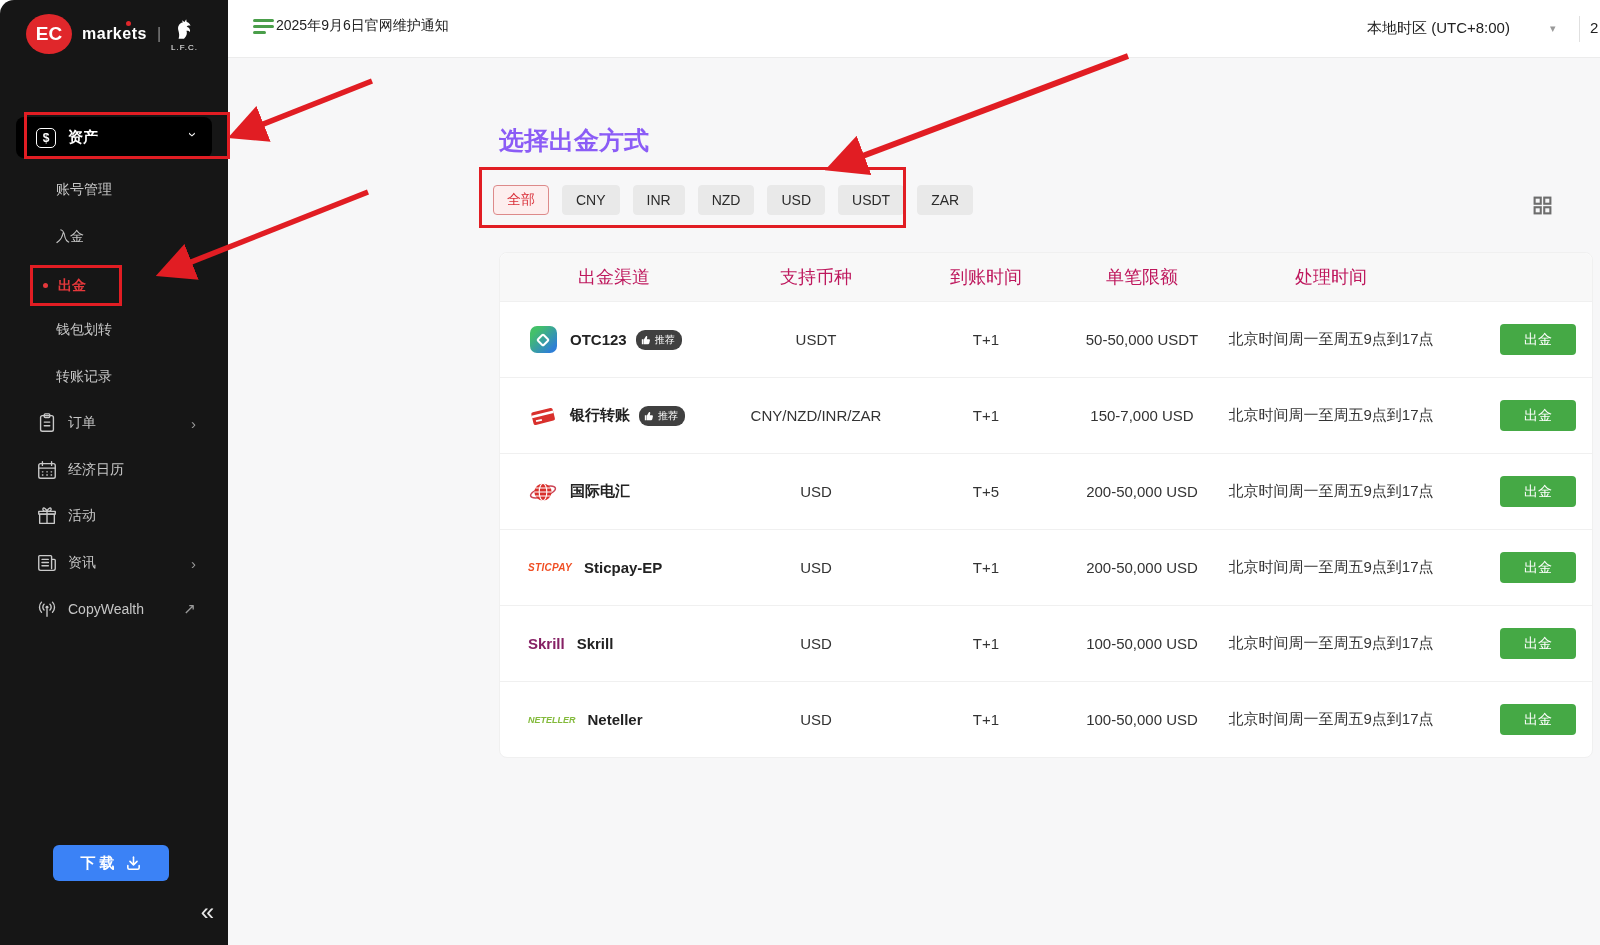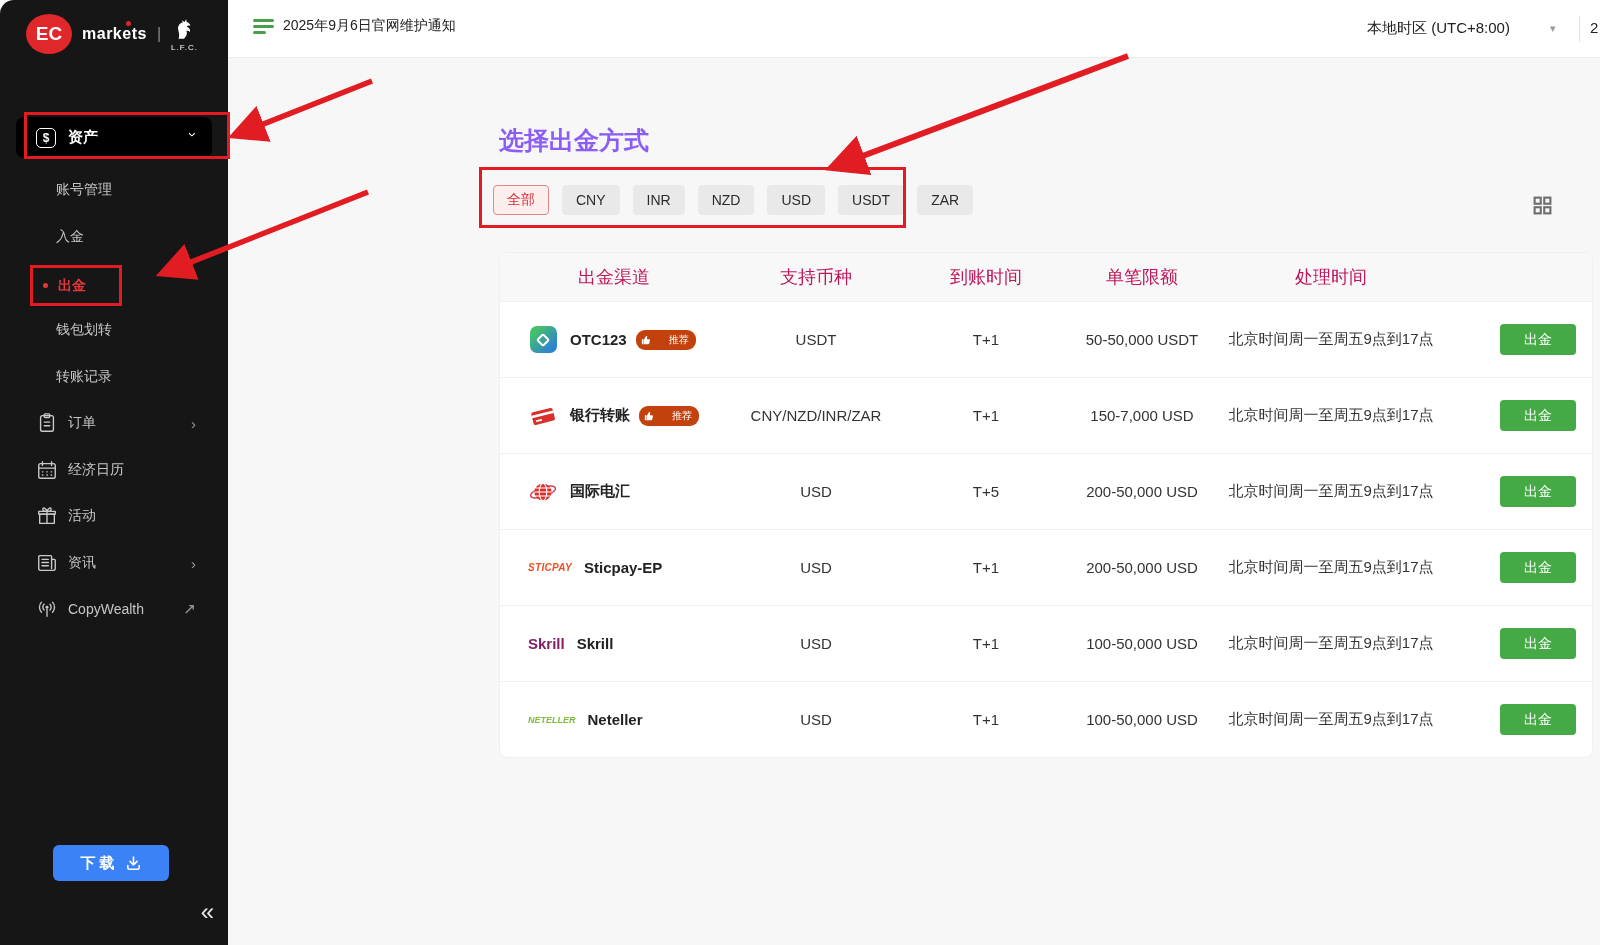--- a/index.html
+++ b/index.html
@@ -35,21 +35,21 @@
   .nav-item .chev { position:absolute; right:32px; color:#9a9a9a; font-size:15px; }
   .nav-item .ext { position:absolute; right:32px; color:#9a9a9a; font-size:15px; }
   .dl-btn { position:absolute; left:53px; top:845px; width:116px; height:36px; background:#3b82f6;
     border:none; border-radius:6px; color:#fff; font-size:15px; font-weight:bold; letter-spacing:4px;
     display:flex; align-items:center; justify-content:center; gap:6px; cursor:pointer; }
   .collapse { position:absolute; right:14px; top:898px; color:#e8e8e8; font-size:24px; cursor:pointer; }
 
   
   .topbar { position:absolute; left:228px; top:0; width:1372px; height:58px; background:#fff;
     border-bottom:1px solid #ececec; }
-  .notice { position:absolute; left:25px; top:17px; display:flex; align-items:center; gap:9px; cursor:pointer; }
+  .notice { position:absolute; left:25px; top:17px; display:flex; align-items:center; gap:2px; cursor:pointer; }
   .notice-icon { display:flex; flex-direction:column; gap:3px; }
   .notice-icon i { display:block; height:3px; background:#4a9e4a; border-radius:2px; }
   .notice-icon i:nth-child(1){ width:21px; } .notice-icon i:nth-child(2){ width:21px; }
   .notice-icon i:nth-child(3){ width:13px; }
   .notice-text { font-size:14px; color:#222; }
   .tz { position:absolute; left:1139px; top:19px; font-size:15px; color:#222; cursor:pointer; }
   .tz-caret { position:absolute; left:1322px; top:22px; color:#999; font-size:11px; }
   .top-div { position:absolute; left:1351px; top:16px; width:1px; height:26px; background:#e0e0e0; }
   .time-partial { position:absolute; left:1362px; top:19px; font-size:15px; color:#222; }
 
@@ -66,22 +66,22 @@
     border-radius:8px; border:1px solid #f0f0f0; }
   .trow { display:grid; grid-template-columns:228px 176px 164px 148px 230px 140px; align-items:center; }
   .thead { height:48px; background:#f8f8f8; border-radius:8px 8px 0 0; }
   .thead .th { text-align:center; font-size:18px; color:#be185d; }
   .thead .th:first-child { padding-left:0; }
   .tbody .trow { height:76px; border-top:1px solid #f0f0f0; }
   .cell { text-align:center; font-size:15px; color:#333; }
   .cell-channel { display:flex; align-items:center; padding-left:28px; text-align:left; }
   .logo-slot { min-width:30px; display:flex; justify-content:center; margin-right:12px; }
   .cell-name { font-size:15px; font-weight:bold; color:#222; white-space:nowrap; }
-  .badge { margin-left:9px; background:#c2410c; color:#fff; font-size:10px; border-radius:9px;
-    padding:3px 7px 3px 5px; display:inline-flex; align-items:center; gap:18px; white-space:nowrap; }
+  .badge { margin-left:9px; background:#404040; color:#fff; font-size:10px; border-radius:9px;
+    padding:3px 7px 3px 5px; display:inline-flex; align-items:center; gap:4px; white-space:nowrap; }
   .cell-proc { font-size:15px; color:#333; line-height:1.5; padding:0 12px; }
   .row-btn { width:76px; height:31px; background:#45a945; border:none; border-radius:4px;
     color:#fff; font-size:14px; cursor:pointer; margin-left:44px; }
 
   .logo-otc123-logo { width:27px; height:27px; border-radius:7px;
     background:linear-gradient(135deg,#43c06a 20%,#2e7fd6 85%);
     display:flex; align-items:center; justify-content:center; }
   .logo-otc123-logo i { width:10px; height:10px; border:2.4px solid #fff; border-radius:2px;
     transform:rotate(45deg); display:block; }
   .logo-text { font-style:italic; font-weight:bold; white-space:nowrap; }

